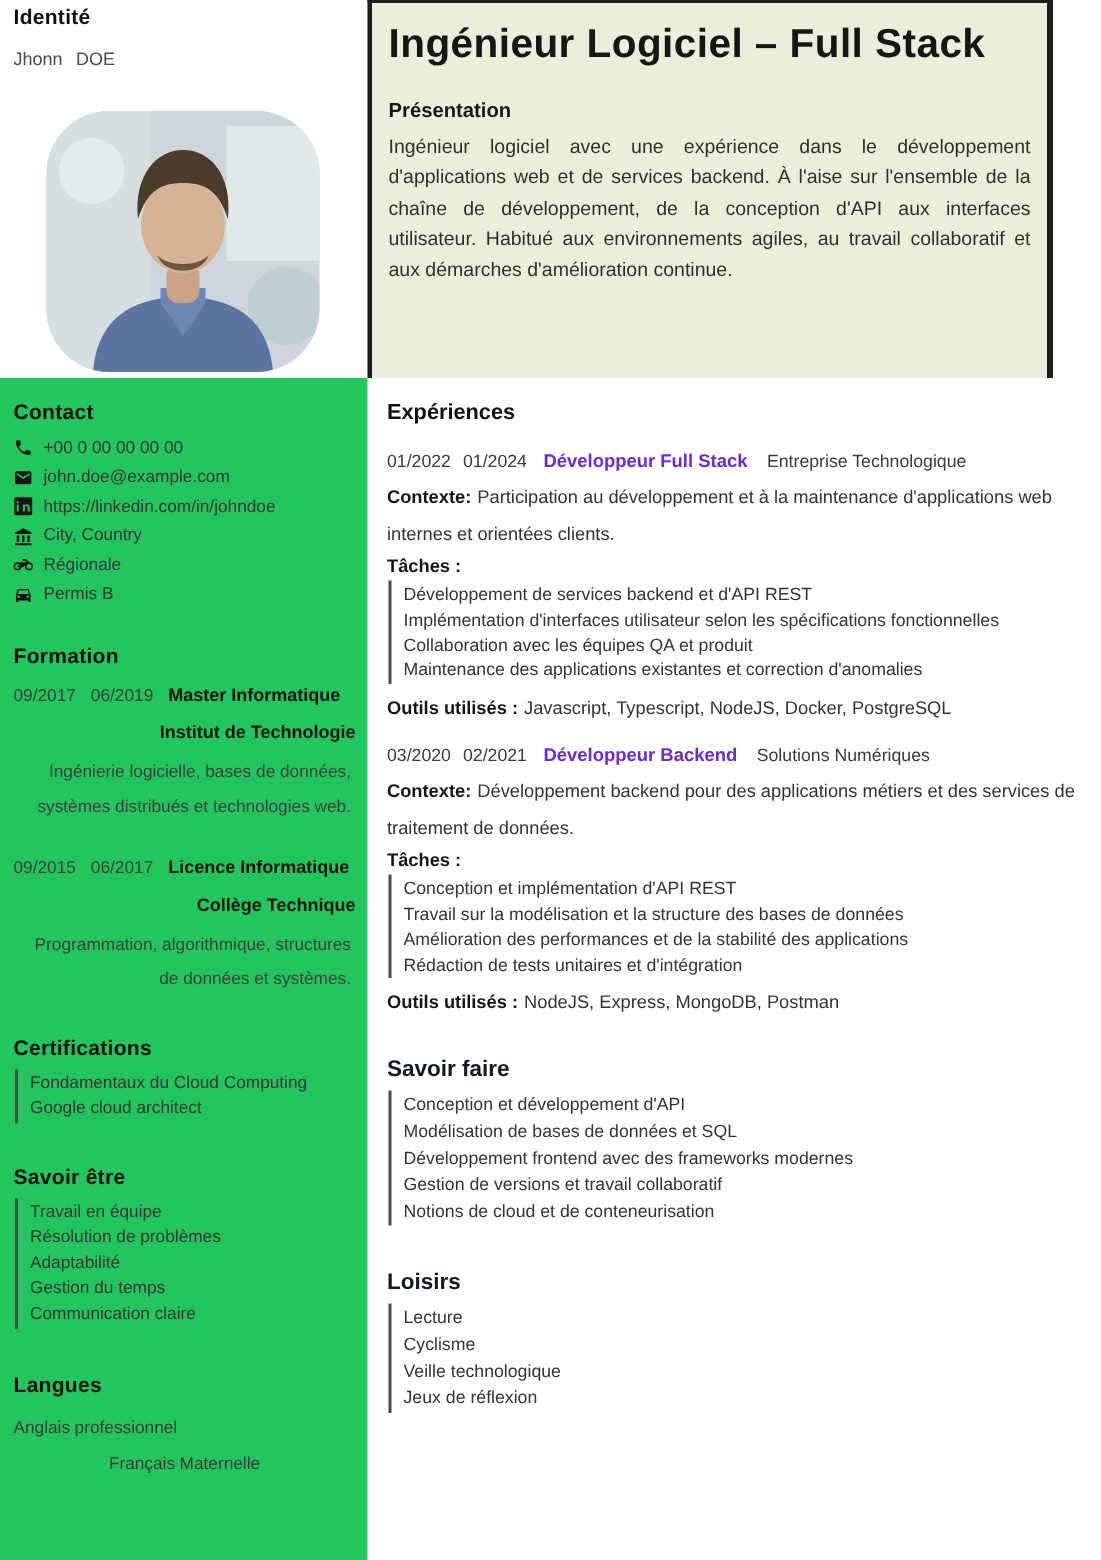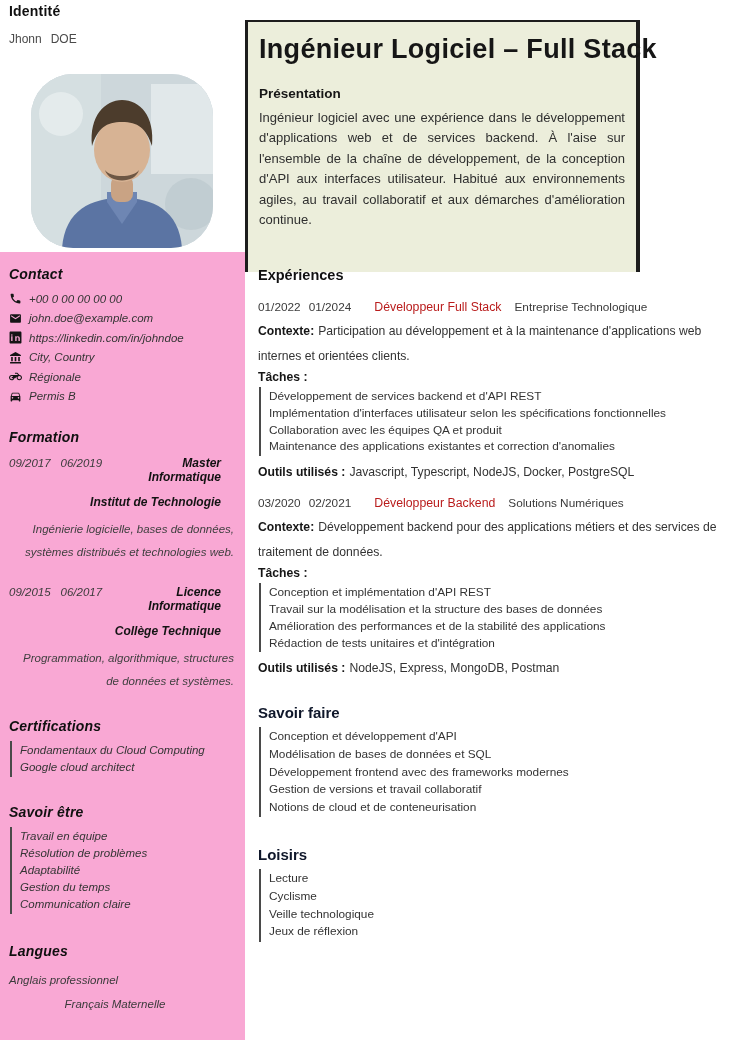--- a/index.html
+++ b/index.html
@@ -7,54 +7,54 @@
         font-family:"Liberation Sans",sans-serif;color:#333;}
   
   .identity-zone{position:absolute;left:0;top:0;width:240px;height:252px;background:#ffffff;
                  box-sizing:border-box;padding:3px 10px 0 9px;}
   .side-h1{font-size:14px;font-weight:bold;color:#101010;letter-spacing:.2px;}
   .name-row{display:flex;gap:9px;margin-top:13px;font-size:12px;color:#4a4a4a;}
   .photo{position:absolute;left:31px;top:74px;width:182px;height:174px;border-radius:42px;
          overflow:hidden;background:#cfd9de;}
   .photo svg{display:block;}
   
-  .sidebar{position:absolute;left:0;top:252px;width:245px;height:788px;background:#f9a8d4;
-           box-sizing:border-box;padding:14px 24px 0 9px;font-style:italic;}
+  .sidebar{position:absolute;left:0;top:252px;width:245px;height:788px;background:#22c55e;
+           box-sizing:border-box;padding:14px 8px 0 9px;}
   .c-row{display:flex;align-items:center;gap:7px;height:19px;font-size:11.5px;color:#353535;margin-top:0.5px;}
   .icn{width:13px;height:13px;flex:0 0 13px;display:flex;align-items:center;justify-content:center;}
   .icn svg{width:13px;height:13px;fill:#151515;}
   .contact-list{margin-top:7px;}
   .h-formation{margin-top:23px;}
   .edu{margin-top:11px;font-size:11.5px;text-align:right;}
   .edu + .edu{margin-top:21px;}
   .edu-line1{display:flex;gap:10px;align-items:baseline;}
   .date{color:#3b3b3b;}
   .edu-deg{font-weight:bold;color:#111;font-size:12px;}
   .edu-school{font-weight:bold;color:#141414;font-size:12px;margin-top:11px;}
   .edu-desc{color:#3f3f3f;margin-top:9px;line-height:23px;width:225px;}
   .h-cert{margin-top:25px;}
   .lined{list-style:none;margin:7px 0 0 1px;padding:1px 0 1px 8px;border-left:2px solid #4a4a4a;
          font-size:11.5px;line-height:17px;color:#353535;}
   .h-savoir{margin-top:27px;}
   .h-langues{margin-top:29px;}
   .lang-row{display:flex;gap:3px;font-size:11.5px;color:#3b3b3b;margin-top:15px;}
   .lang-row + .lang-row{margin-top:12px;justify-content:center;}
   
-  .header-box{position:absolute;left:245px;top:0;width:395px;height:252px;background:#eceedb;
+  .header-box{position:absolute;left:245px;top:0;width:457px;height:252px;background:#eceedb;
               box-sizing:border-box;border-top:2px solid #1d1d1d;border-left:3px solid #1d1d1d;
-              border-right:4px solid #1d1d1d;padding:7px 11px 0 11px;margin-top:20px;}
+              border-right:4px solid #1d1d1d;padding:7px 11px 0 11px;}
   .cv-title{font-size:27px;font-weight:600;color:#161616;letter-spacing:.3px;margin-top:5px;white-space:nowrap;}
   .pres-h{font-size:13.5px;font-weight:bold;color:#161616;margin-top:21px;}
   .pres-text{font-size:13px;line-height:20.4px;text-align:justify;color:#2f2f2f;margin:7px 0 0 0;}
   
   .main{position:absolute;left:245px;top:252px;width:489px;box-sizing:border-box;padding:15px 14px 0 13px;}
   .main-h1{font-size:14.5px;font-weight:bold;color:#111;}
   .job{margin-top:0;}
   .job-head{display:flex;align-items:center;gap:8px;margin-top:17px;font-size:11.8px;color:#3a3a3a;}
-  .job-title{font-weight:normal;color:#b91c1c;font-size:12.3px;margin-left:15px;}
+  .job-title{font-weight:bold;color:#6d28d9;font-size:12.3px;margin-left:3px;}
   .company{margin-left:5px;}
   .ctx{margin:5px 0 0 0;font-size:12.2px;line-height:24.5px;color:#333;}
   .blabel{font-weight:bold;color:#161616;margin-right:4px;}
   .tasks-label{font-size:12.2px;font-weight:bold;color:#151515;margin-top:2px;}
   .task-list{list-style:none;margin:3px 0 0 1px;padding:1px 0 1px 8px;border-left:2px solid #4a4a4a;
              font-size:11.8px;line-height:16.8px;color:#333;}
   .tools{margin:9px 0 0 0;font-size:12.2px;color:#333;}
   .job2{margin-top:14px;}
   .sec-h{font-size:15px;font-weight:bold;color:#0f172a;margin-top:29px;}
   .skill-list{line-height:17.6px;font-size:11.8px;color:#333;margin-top:6px;}

